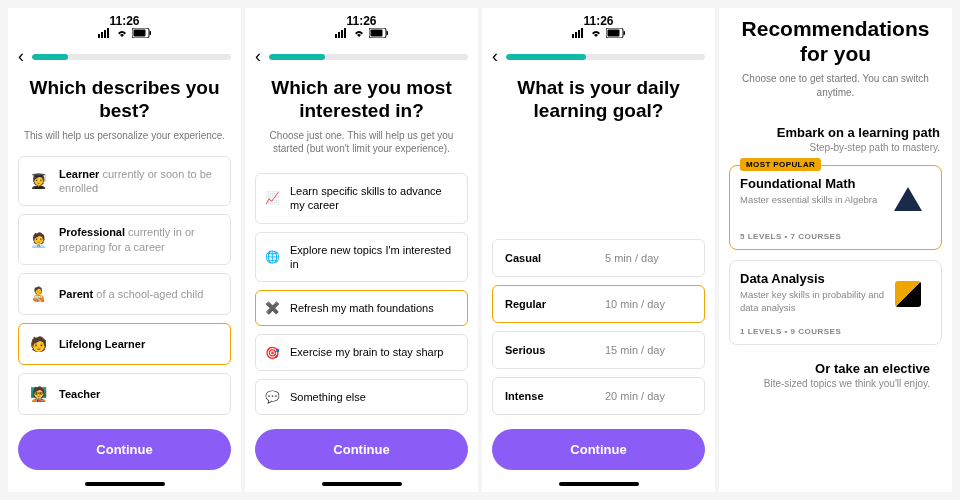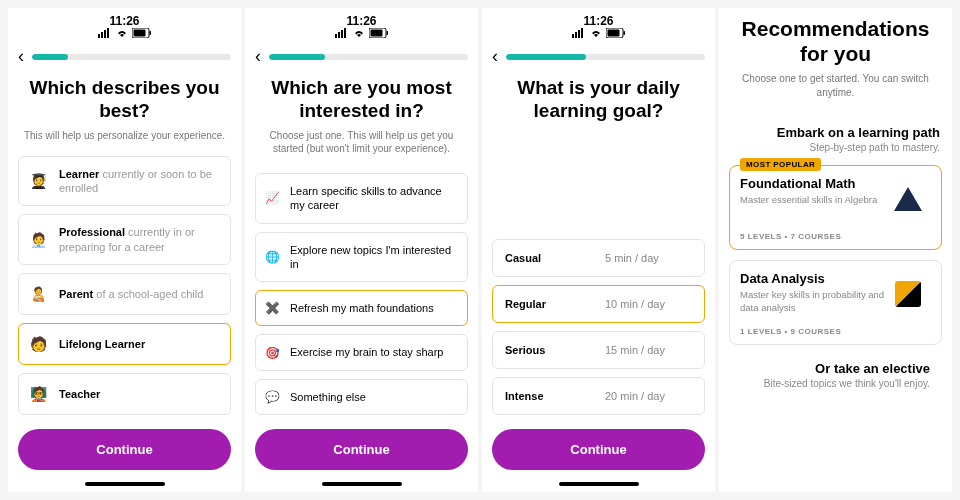--- a/index.html
+++ b/index.html
@@ -112,21 +112,21 @@
     font-size: 11px;
   }
   .goal-option.selected { border-color: #f0a500; }
   .goal-option .g-name { font-weight: 700; width: 50px; }
   .goal-option .g-val { color: #888; margin-left: 36px; }
   .cta-wrap {
     padding: 10px 10px 8px;
   }
   .cta {
     width: 100%;
-    background: #a21caf;
+    background: #8b5cf6;
     color: #fff;
     font-weight: 700;
     font-size: 13px;
     border: none;
     border-radius: 26px;
     padding: 13px 0;
     cursor: pointer;
   }
   .home-indicator {
     width: 80px; height: 4px;

